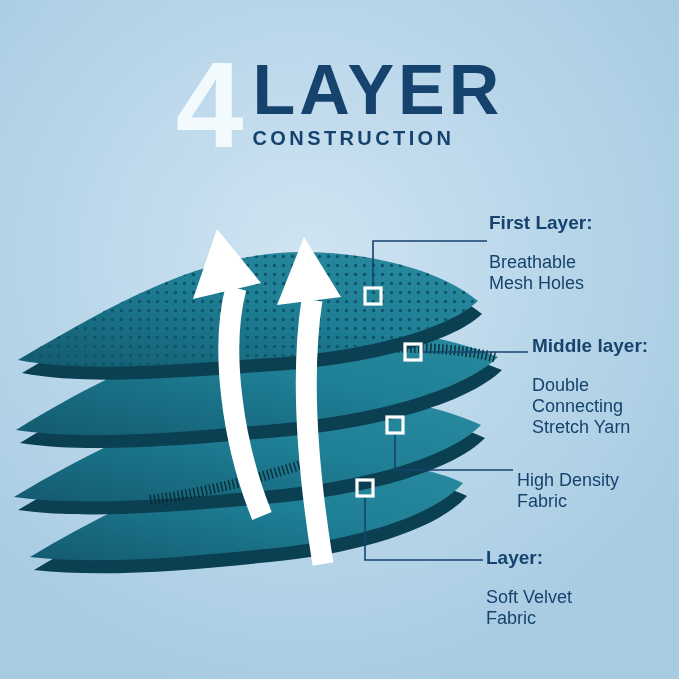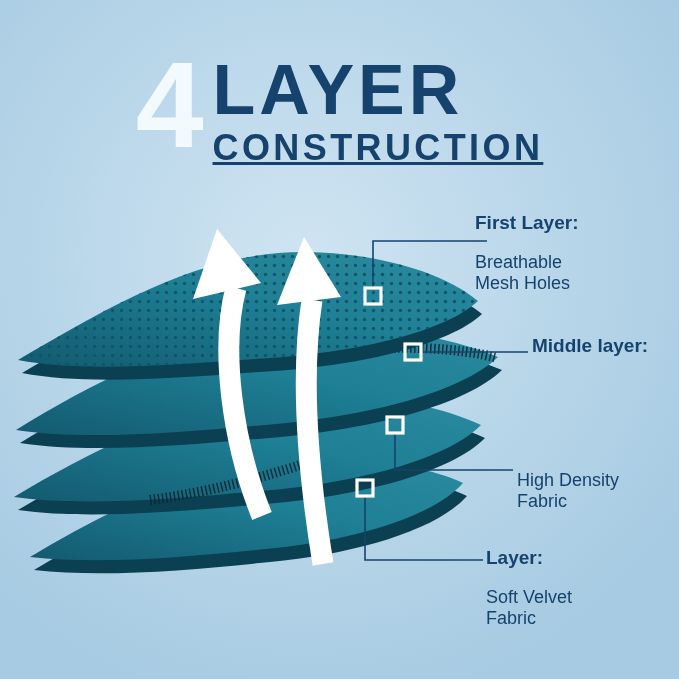--- a/index.html
+++ b/index.html
@@ -13,27 +13,27 @@
     position:relative;width:679px;height:679px;overflow:hidden;
     background:radial-gradient(circle at 45% 38%, var(--bg-inner) 0%, var(--bg-outer) 80%);
   }
   .diagram{position:absolute;inset:0;width:100%;height:100%;}
 
   
   .title{position:absolute;top:58px;left:50%;transform:translateX(-50%);display:flex;align-items:flex-start;}
   .t-num{font-size:122px;font-weight:700;color:var(--number-white);line-height:0.78;margin-right:9px;}
   .t-col{display:flex;flex-direction:column;}
   .t-word{font-size:70px;font-weight:700;letter-spacing:4px;line-height:0.92;color:var(--navy);}
-  .t-sub{font-size:36px;font-weight:700;letter-spacing:3.4px;color:var(--navy);margin-top:5px;text-decoration:underline;}
+  .t-sub{font-size:20px;font-weight:700;letter-spacing:3.4px;color:var(--navy);margin-top:5px;}
 
   
   .callout{position:absolute;color:var(--navy);}
   .co-head{font-weight:700;font-size:19px;line-height:1.2;}
   .co-body{font-size:18px;line-height:1.17;white-space:pre-line;margin-top:17px;}
-  .c1{left:475px;top:212px;}
+  .c1{left:489px;top:212px;}
   .c2{left:532px;top:335px;}
   .c3{left:517px;top:453px;}
   .c4{left:486px;top:547px;}
 
   
   .under{fill:var(--teal-under);}
   .face{fill:url(#face-grad);}
   .fg-a{stop-color:var(--teal-dark-face);}
   .fg-b{stop-color:var(--teal-face);}
   .fg-c{stop-color:var(--teal-bright);}
@@ -123,20 +123,23 @@
   </div>
 
   <div class="callout c1">
     <div class="co-head">First Layer:</div>
     <div class="co-body">Breathable
 Mesh Holes</div>
   </div>
 
   <div class="callout c2">
     <div class="co-head">Middle layer:</div>
+    <div class="co-body">Double
+Connecting
+Stretch Yarn</div>
   </div>
 
   <div class="callout c3">
     <div class="co-body">High Density
 Fabric</div>
   </div>
 
   <div class="callout c4">
     <div class="co-head">Layer:</div>
     <div class="co-body">Soft Velvet

